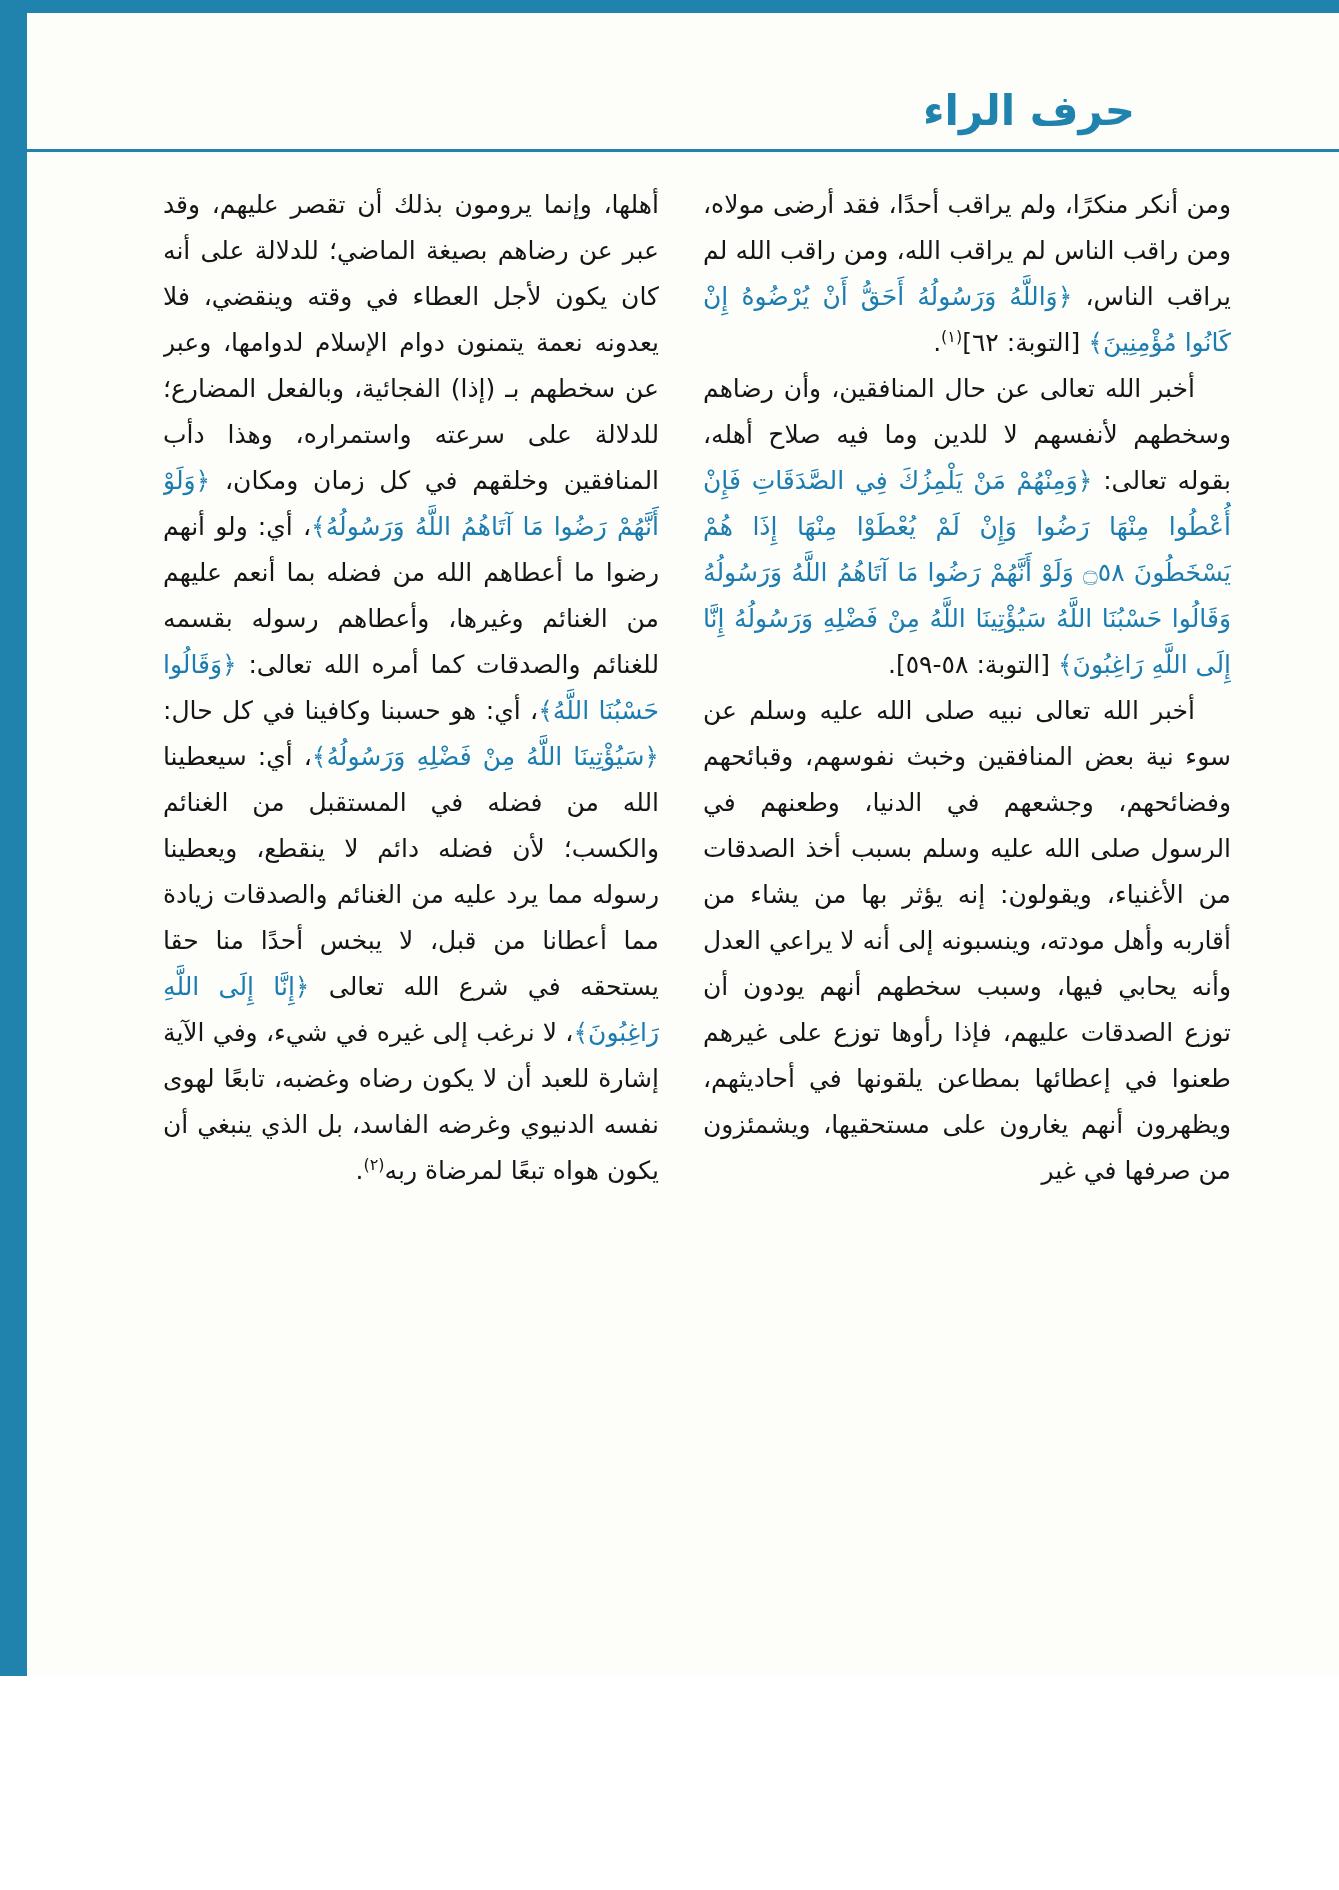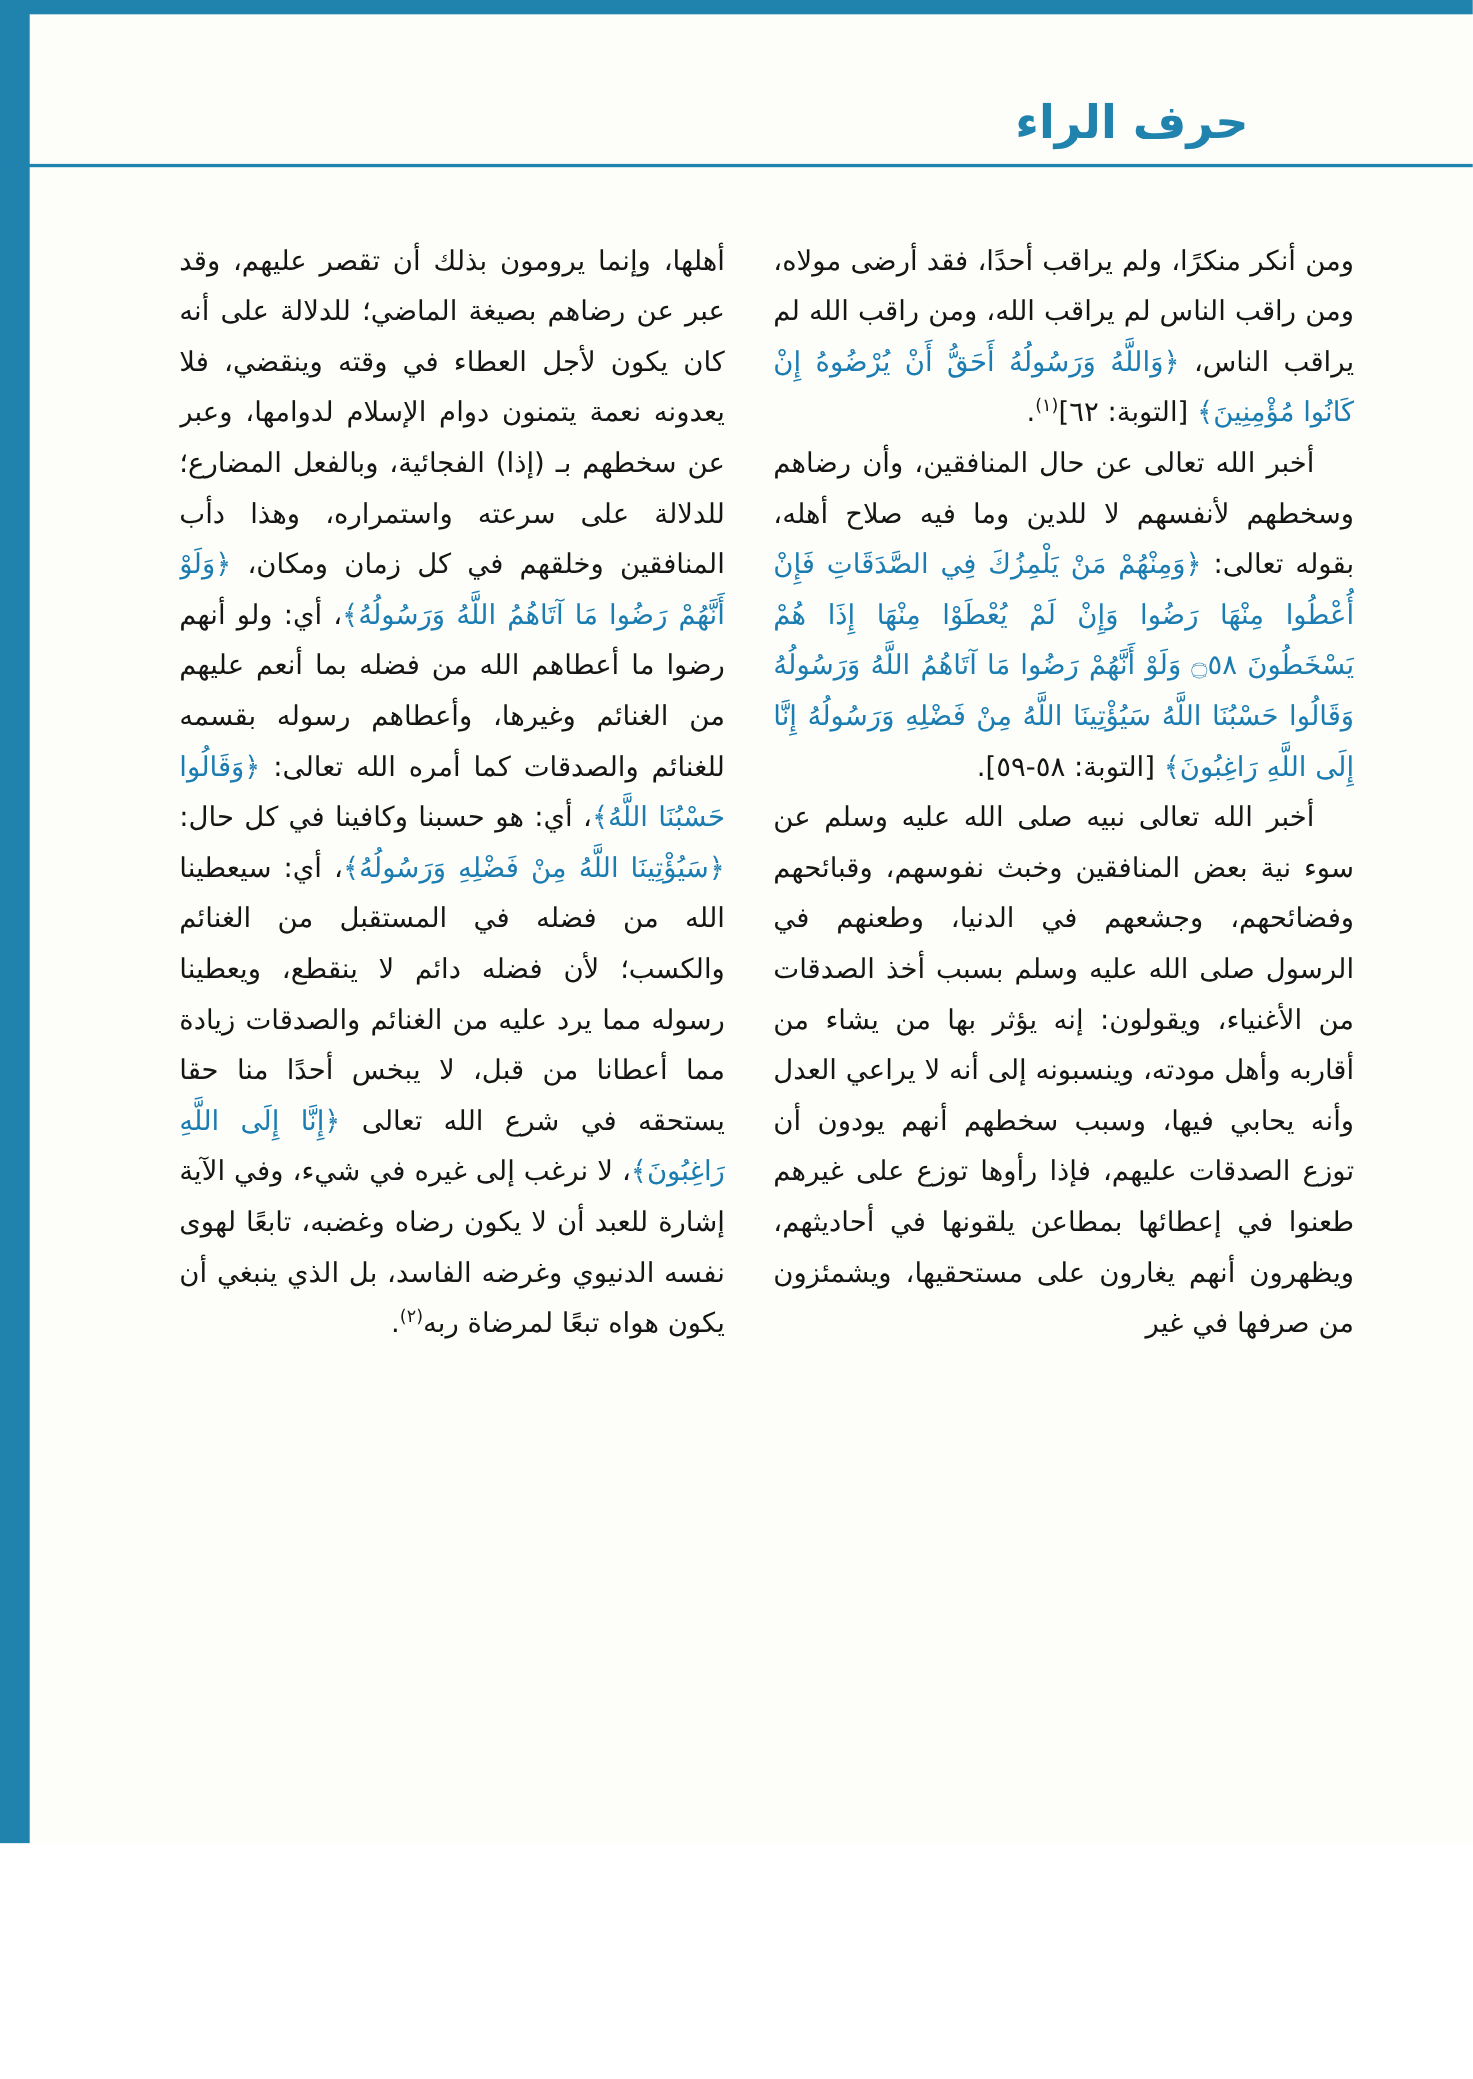--- a/index.html
+++ b/index.html
@@ -29,21 +29,21 @@
     letter-spacing:1px;
   }
   .header-rule {
     position:absolute; top:149px; left:0; right:0; height:3px;
     background:var(--accent,#2083ae);
   }
   .columns {
     position:absolute; top:182px; right:108px; left:163px; height:1600px;
     display:flex; flex-direction:row; gap:44px; direction:rtl;
   }
-  .col { position:relative;margin-top:32px; }
+  .col { position:relative; }
   .col-right { flex:0 0 528px; }
   .col-left  { flex:1; }
   .col-text {
     font-size:25px; line-height:46px;
     text-align:justify;
     overflow:hidden;
   }
   .col-right .col-text { max-height:1500px; }
   .col-left  .col-text { max-height:1170px; }
   .col-text p.body { margin:0; }

